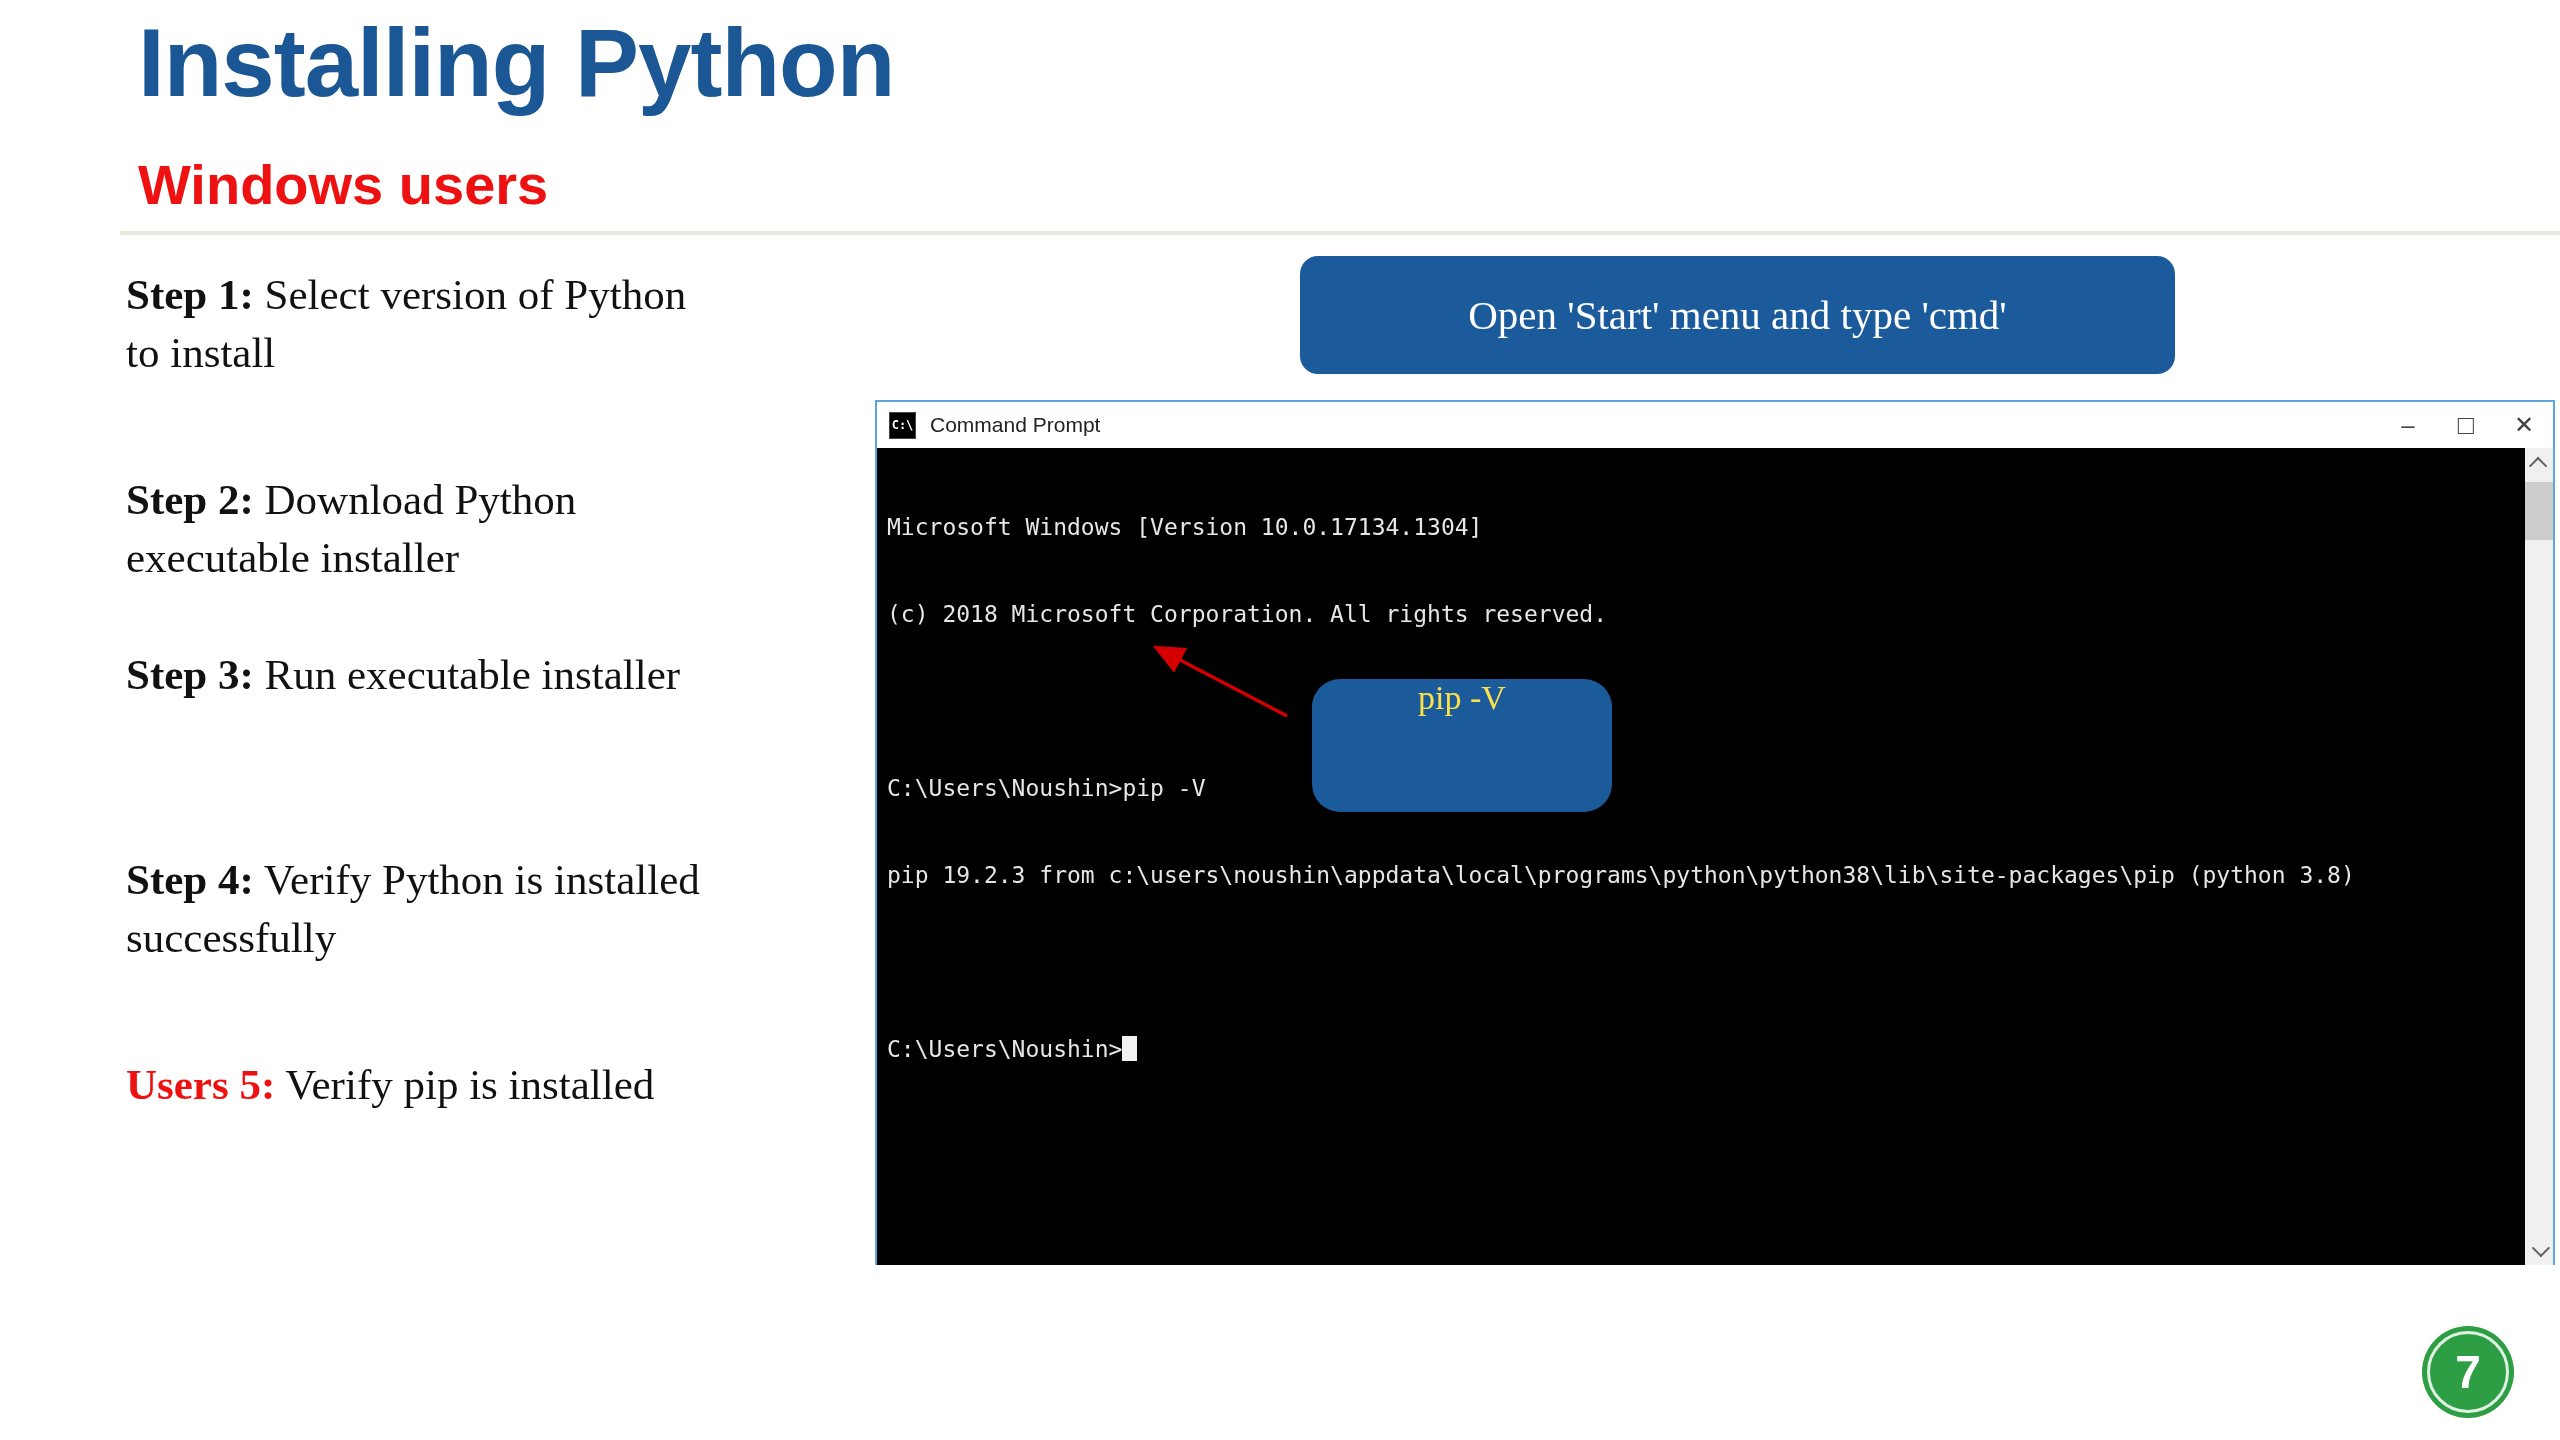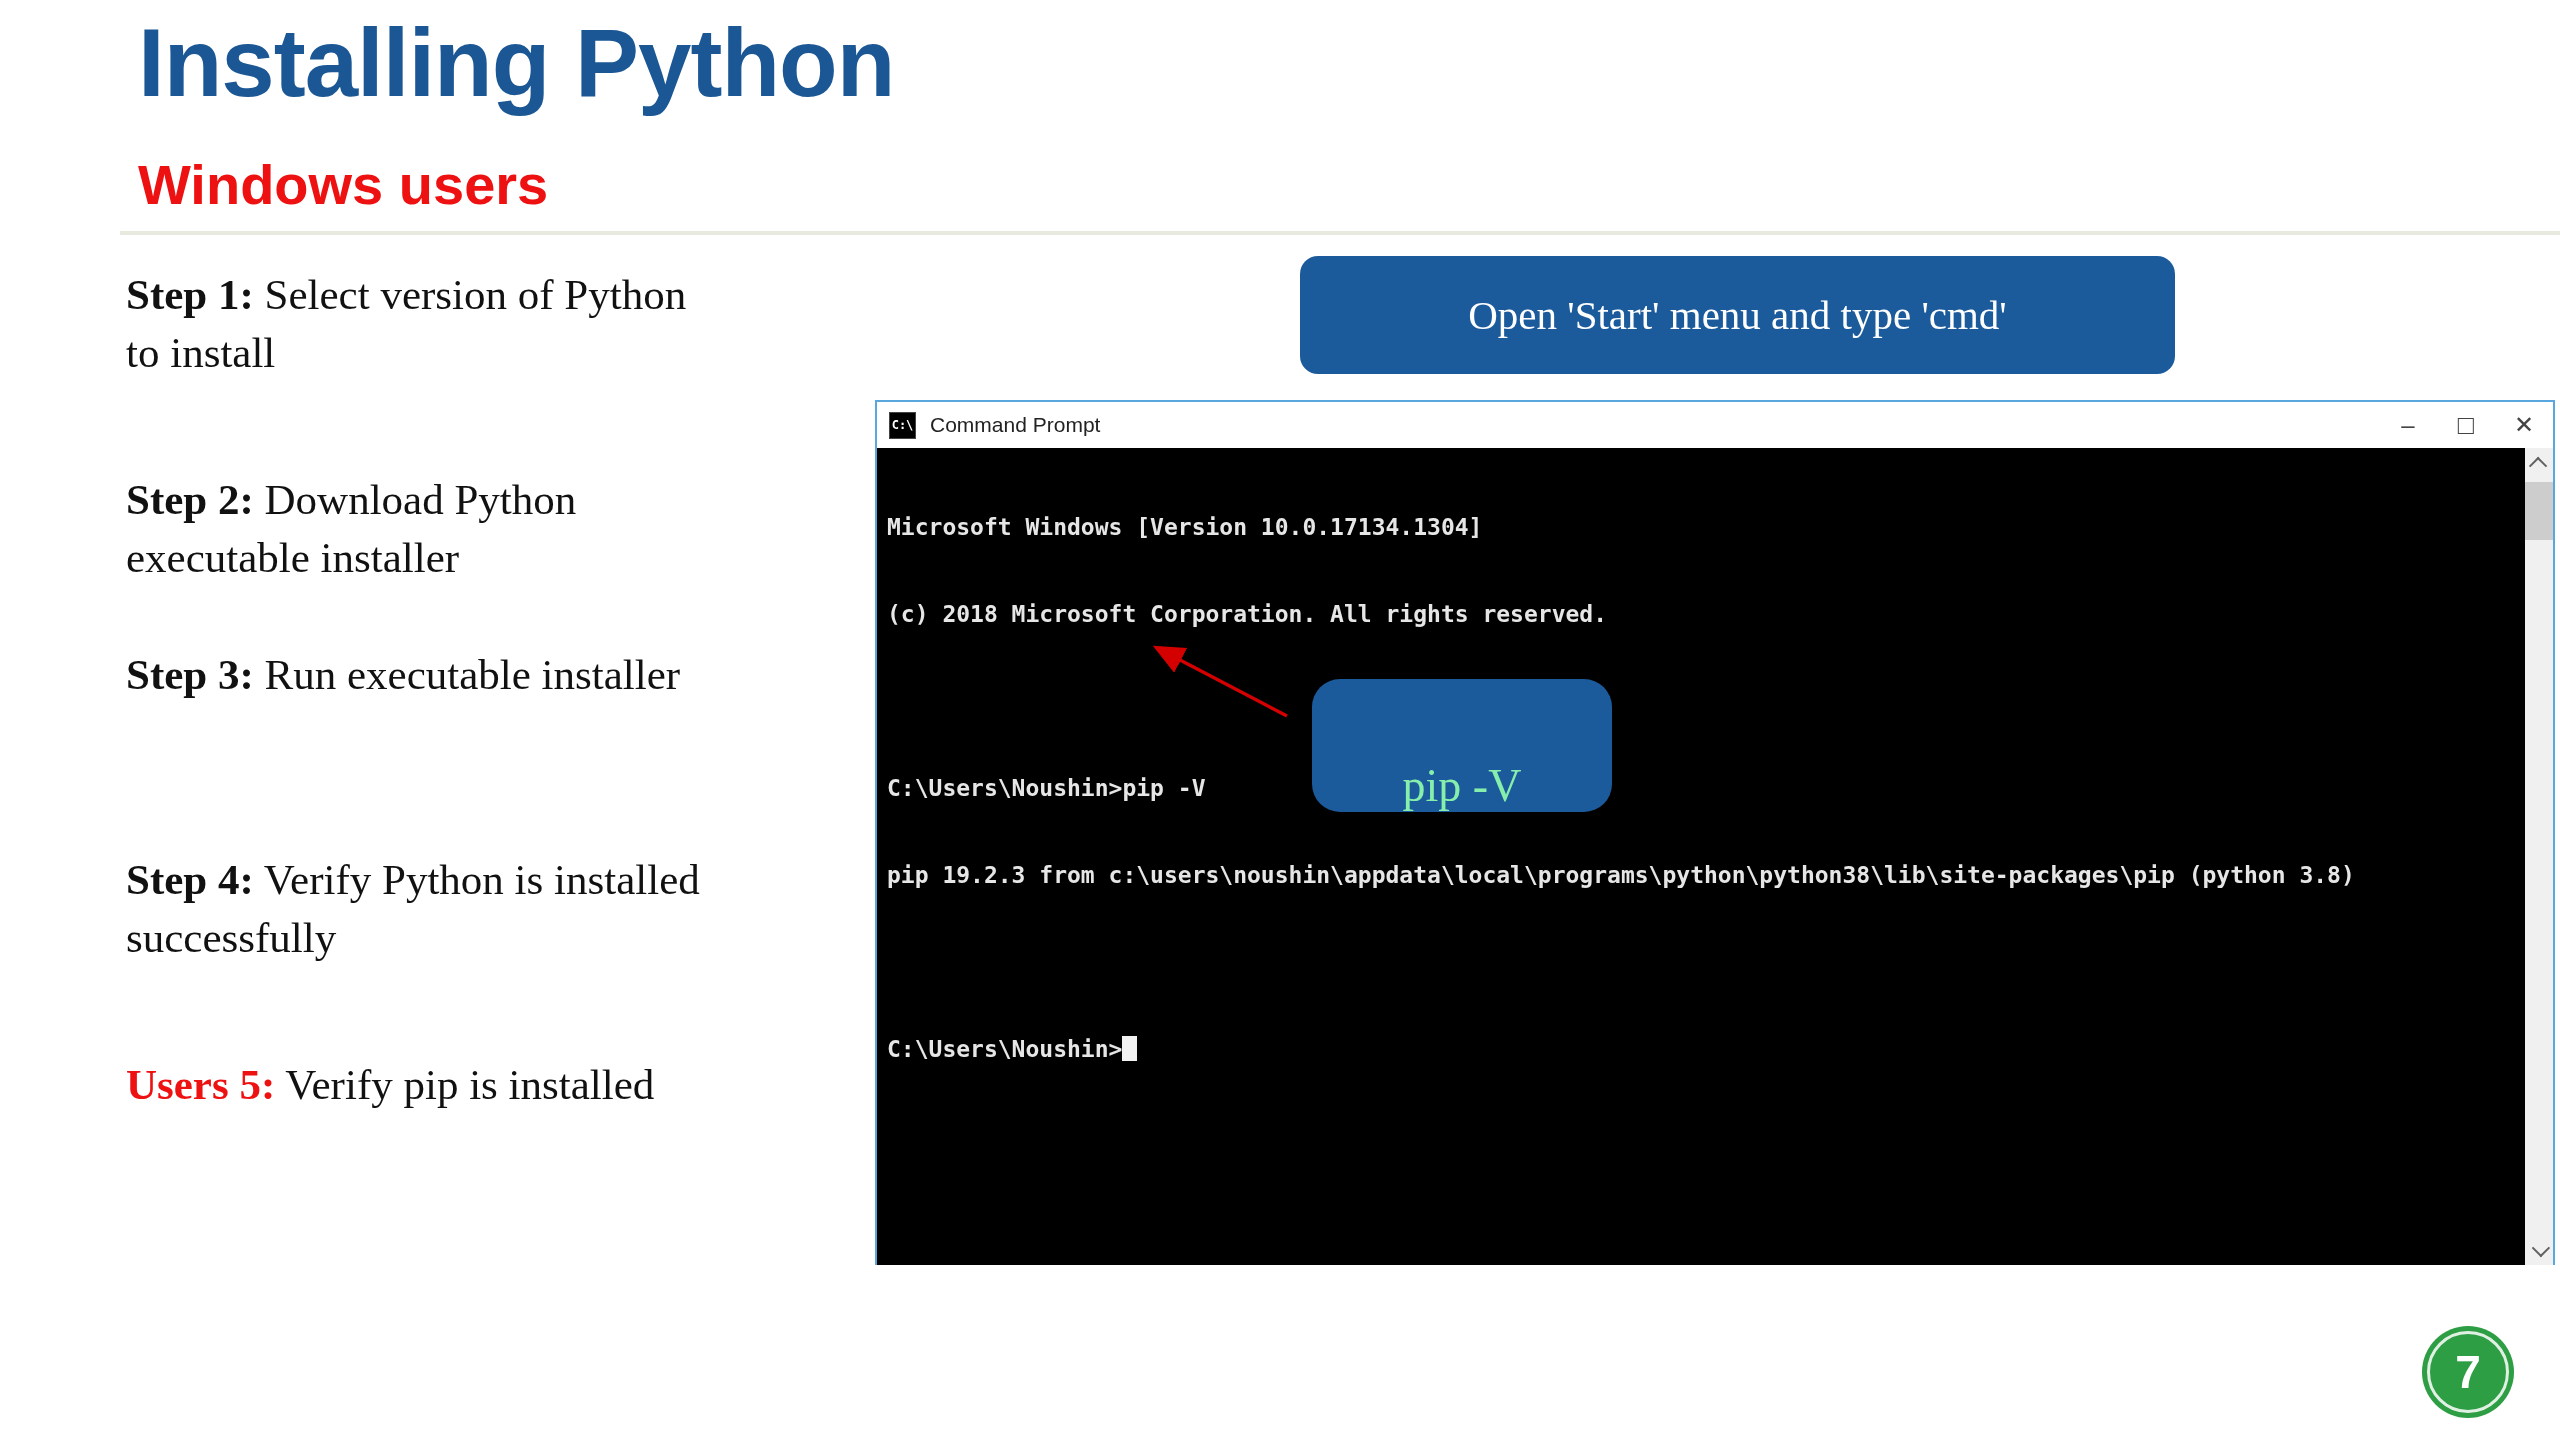--- a/index.html
+++ b/index.html
@@ -33,36 +33,36 @@
     display:flex;align-items:center;justify-content:center;border:1px solid #444;box-sizing:border-box;}
   .tb-title{margin-left:14px;font-size:21px;color:#222222;}
   .tb-controls{margin-left:auto;display:flex;height:100%;}
   .tb-btn{width:58px;height:100%;display:flex;align-items:center;justify-content:center;
     font-size:24px;color:#444444;}
   .tb-btn.max{font-size:27px;}
 
   .term-body{position:absolute;left:0;top:46px;width:1648px;height:817px;background:#000000;
     font-family:"DejaVu Sans Mono",monospace;font-size:23px;line-height:29px;color:#E6E6E6;
     padding:7px 0 0 10px;box-sizing:border-box;white-space:pre;overflow:hidden;}
-  .tline{height:29px;font-weight:bold;}
+  .tline{height:29px;}
   .cursor{display:inline-block;width:15px;height:25px;background:#F2F2F2;vertical-align:-4px;}
 
   
   .scrollbar{position:absolute;right:0;top:46px;width:28px;height:817px;background:#F0F0F0;}
   .sb-btn{position:absolute;left:0;width:28px;height:32px;display:flex;align-items:center;justify-content:center;}
   .sb-up{top:0;} .sb-down{bottom:0;}
   .chev{width:11px;height:11px;border-left:2px solid #606060;border-top:2px solid #606060;}
   .chev.up{transform:rotate(45deg) translateY(2px);}
   .chev.down{transform:rotate(225deg) translateY(2px);}
   .sb-thumb{position:absolute;left:0;top:34px;width:28px;height:58px;background:#CDCDCD;}
 
   
   .pip-callout{position:absolute;left:435px;top:277px;width:300px;height:133px;
-    background:#1B5B9C;border-radius:28px;display:flex;align-items:flex-end;justify-content:center;
-    font-family:"Liberation Serif",serif;font-size:46px;color:#86efac;}
+    background:#1B5B9C;border-radius:28px;display:flex;align-items:flex-start;justify-content:center;
+    font-family:"Liberation Serif",serif;font-size:34px;color:#fde047;}
 
   .arrow-svg{position:absolute;left:0;top:46px;width:1648px;height:817px;pointer-events:none;}
 
   
   .badge{position:absolute;left:2422px;top:1326px;width:92px;height:92px;border-radius:50%;
     background:#2E9E44;display:flex;align-items:center;justify-content:center;}
   .badge-ring{position:absolute;left:5px;top:5px;right:5px;bottom:5px;border:3px solid #ffffff;
     border-radius:50%;opacity:.85;}
   .badge-num{position:relative;color:#ffffff;font-size:46px;font-weight:bold;
     font-family:"Liberation Sans",sans-serif;}

